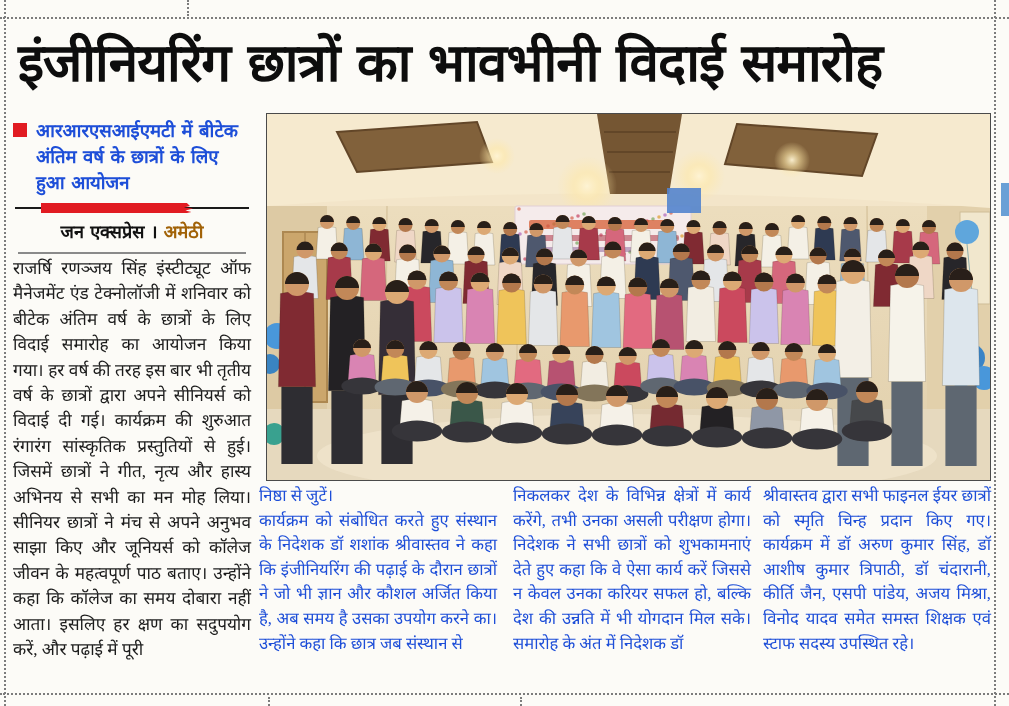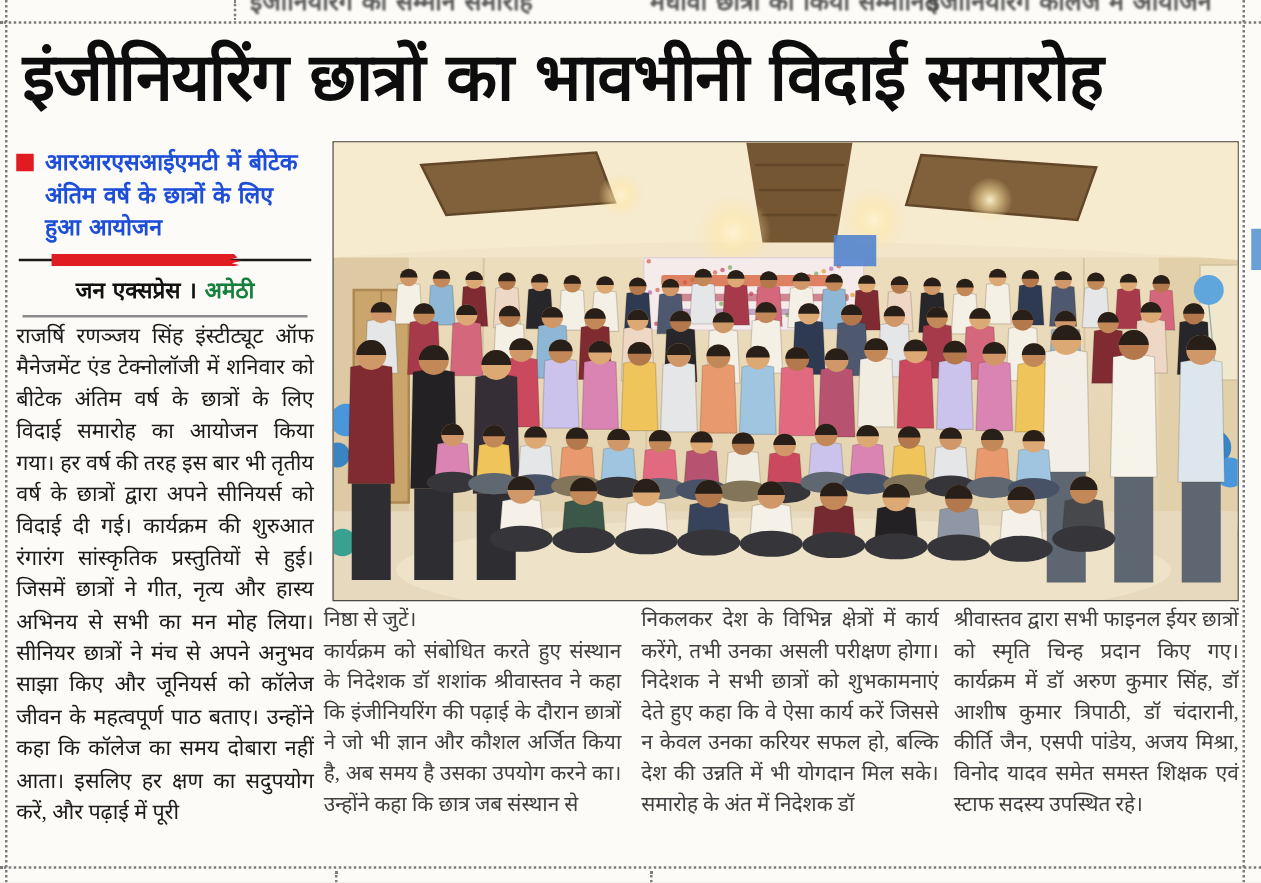--- a/index.html
+++ b/index.html
@@ -28,49 +28,44 @@
     font-weight:bold;font-size:18.5px;line-height:26px;color:#1d4ed8;}
   .bullet{flex:0 0 auto;width:14px;height:14px;margin-top:5px;background:#e11b22;}
   .rule-red{position:relative;height:12px;margin-top:6px;}
   .rule-red .line{position:absolute;left:2px;right:2px;top:5px;border-top:2px solid #1a1a1a;}
   .rule-red .bar{
     position:absolute;left:28px;top:1px;width:152px;height:10px;background:#e11b22;
     clip-path:polygon(0 0,96% 0,98% 30%,94% 45%,100% 55%,95% 75%,99% 90%,96% 100%,0 100%);
   }
   .byline{margin-top:5px;text-align:center;font-family:"DejaVu Sans","Liberation Sans",sans-serif;
     font-weight:bold;font-size:18px;color:#111;}
-  .byline .loc{color:#15803d;}
+  .byline .loc{color:#a16207;}
   .rule-gray{margin:9px auto 0 auto;width:96%;border-top:2px solid #8a8a8a;}
   .sidebar .body{
     margin-top:2px;font-size:17.2px;line-height:25.4px;text-align:justify;color:#1b1b1b;
   }
   
   .photo{position:absolute;left:266px;top:113px;width:723px;height:366px;
     border:1px solid #4a4a4a;background:#e8d9bc;}
   .photo svg{display:block;}
   
-  .col{position:absolute;top:484px;font-size:16.6px;line-height:24.6px;text-align:justify;color:#404040;}
+  .col{position:absolute;top:484px;font-size:16.6px;line-height:24.6px;text-align:justify;color:#1d4ed8;}
   .col p{margin:0;}
   .col-2{left:259px;width:238px;}
   .col-3{left:513px;width:238px;}
   .col-4{left:763px;width:228px;}
   
   .blue-sliver{position:absolute;left:1001px;top:183px;width:8px;height:33px;background:#4f8fd0;opacity:.85;}
   .tick{position:absolute;width:0;border-left:2px dotted #7c7c7c;height:9px;top:697px;}
 </style>
 </head>
 <body>
 
 <div class="page">
 
-  <div class="masthead">
-    <span style="left:200px">इंजीनियरिंग का सम्मान समारोह</span>
-    <span style="left:520px">मेधावी छात्रों को किया सम्मानित</span>
-    <span style="left:742px">इंजीनियरिंग कॉलेज में आयोजन</span>
-  </div>
 
   <div class="dot-h" style="top:17px"></div>
   <div class="dot-h" style="top:693px"></div>
   <div class="dot-v" style="left:4px;top:0;height:706px"></div>
   <div class="dot-v" style="left:994px;top:0;height:706px"></div>
   <div class="dot-v" style="left:187px;top:0;height:16px"></div>
   <div class="tick" style="left:268px"></div>
   <div class="tick" style="left:520px"></div>
   <div class="blue-sliver"></div>
 

